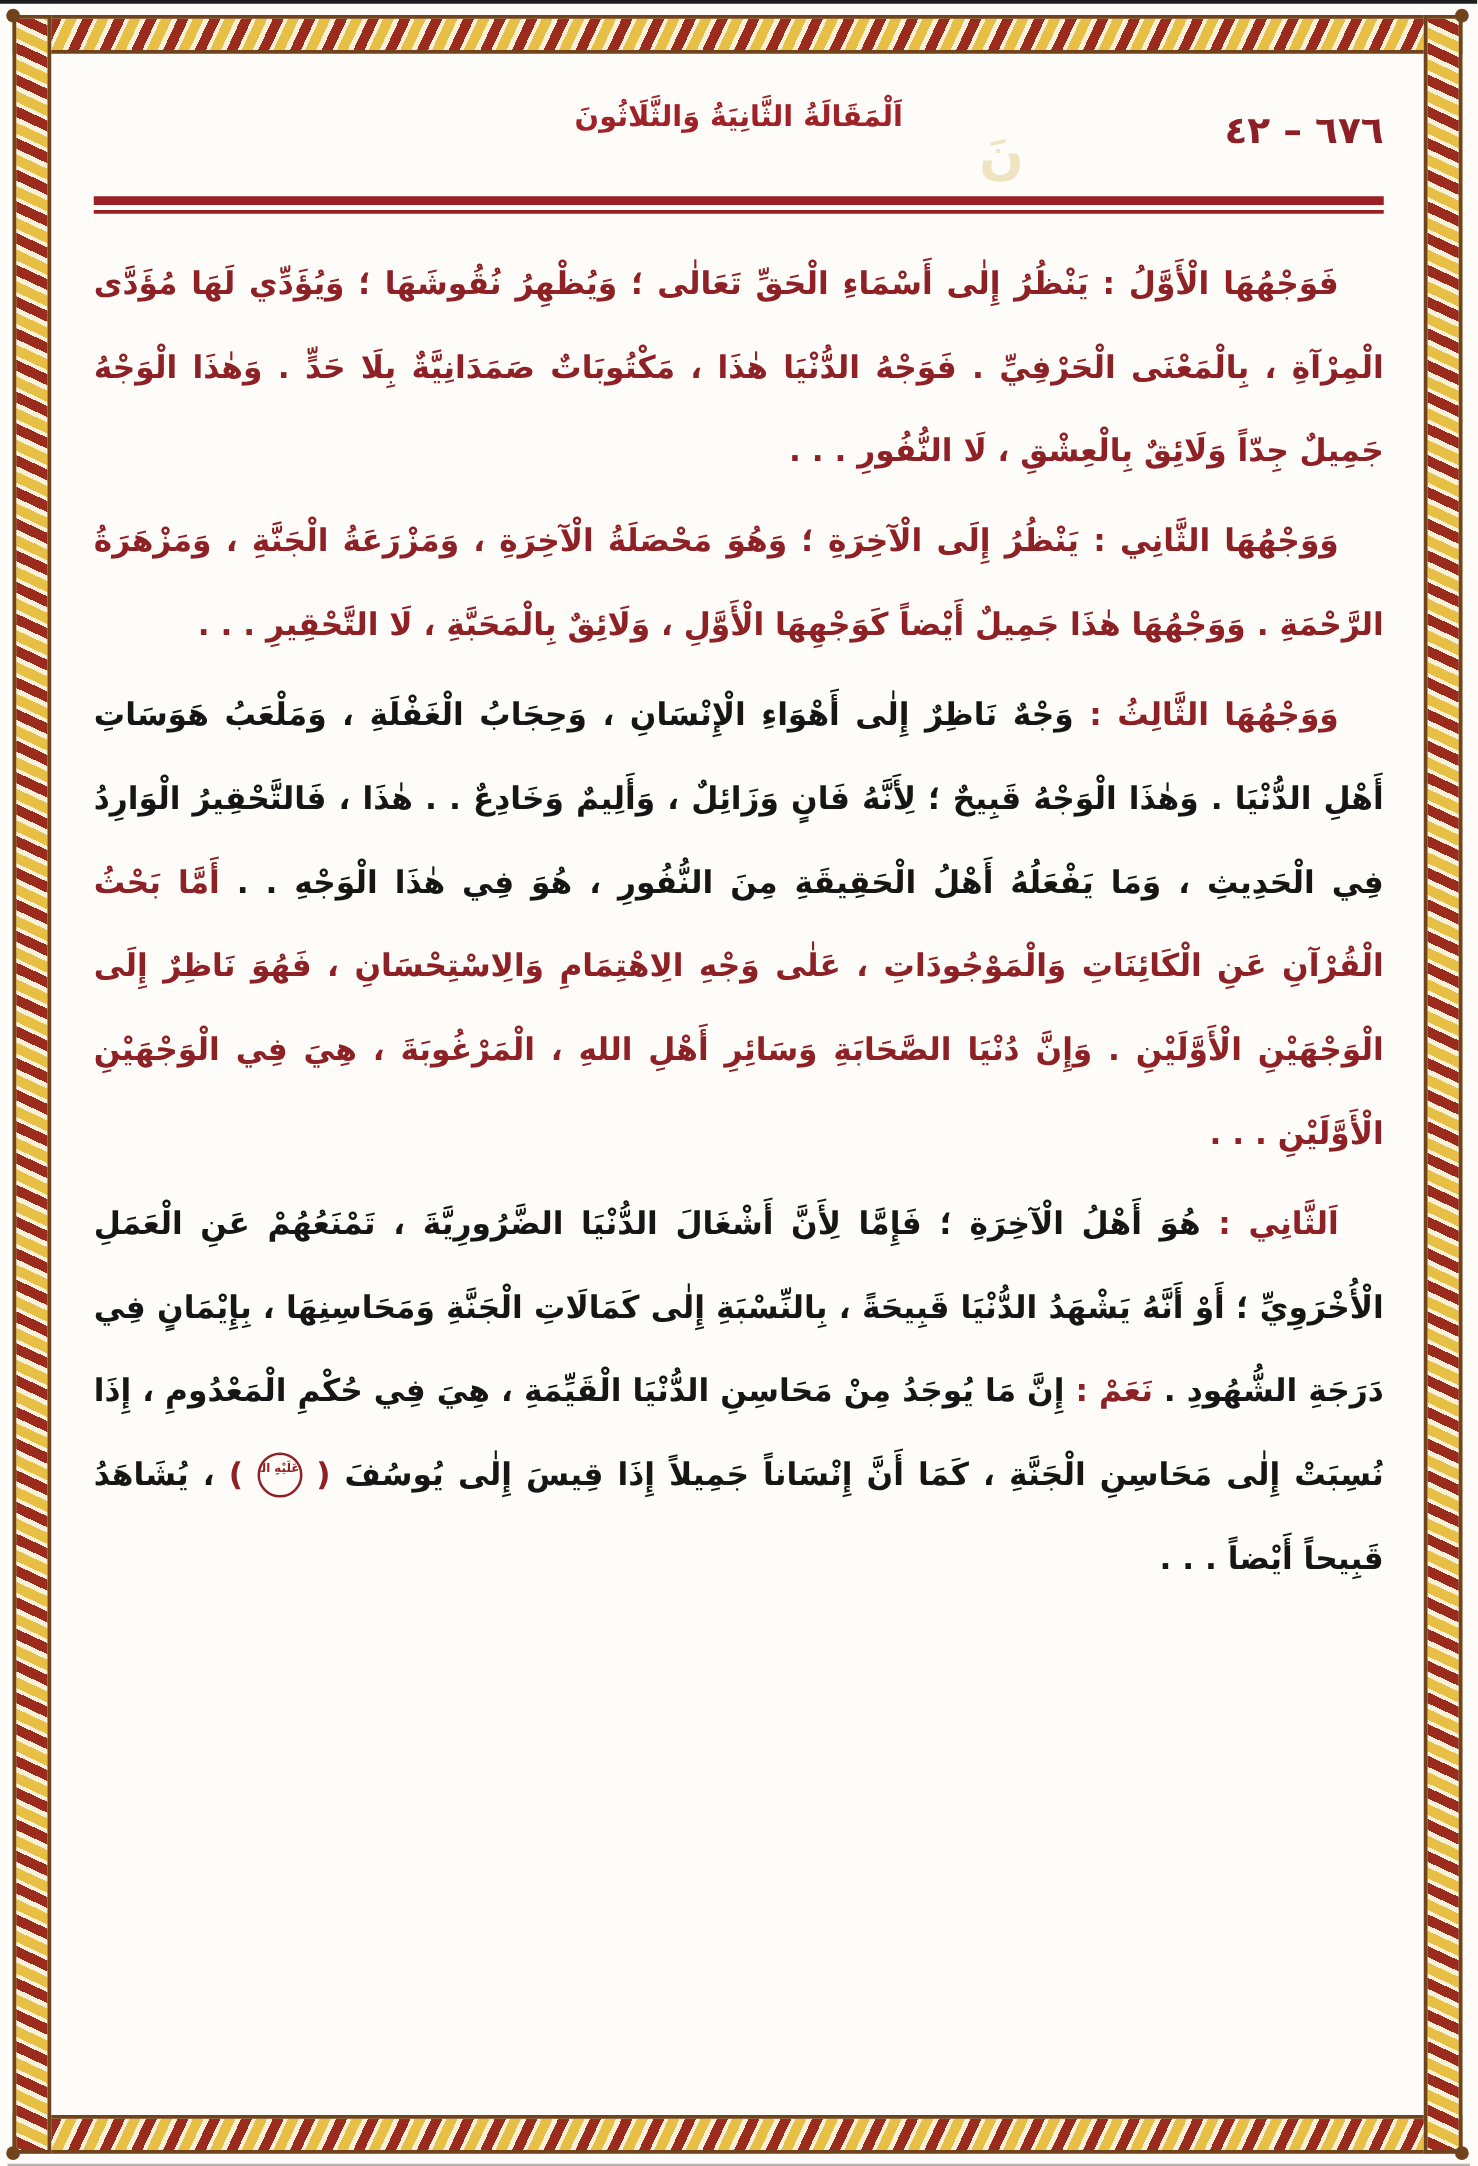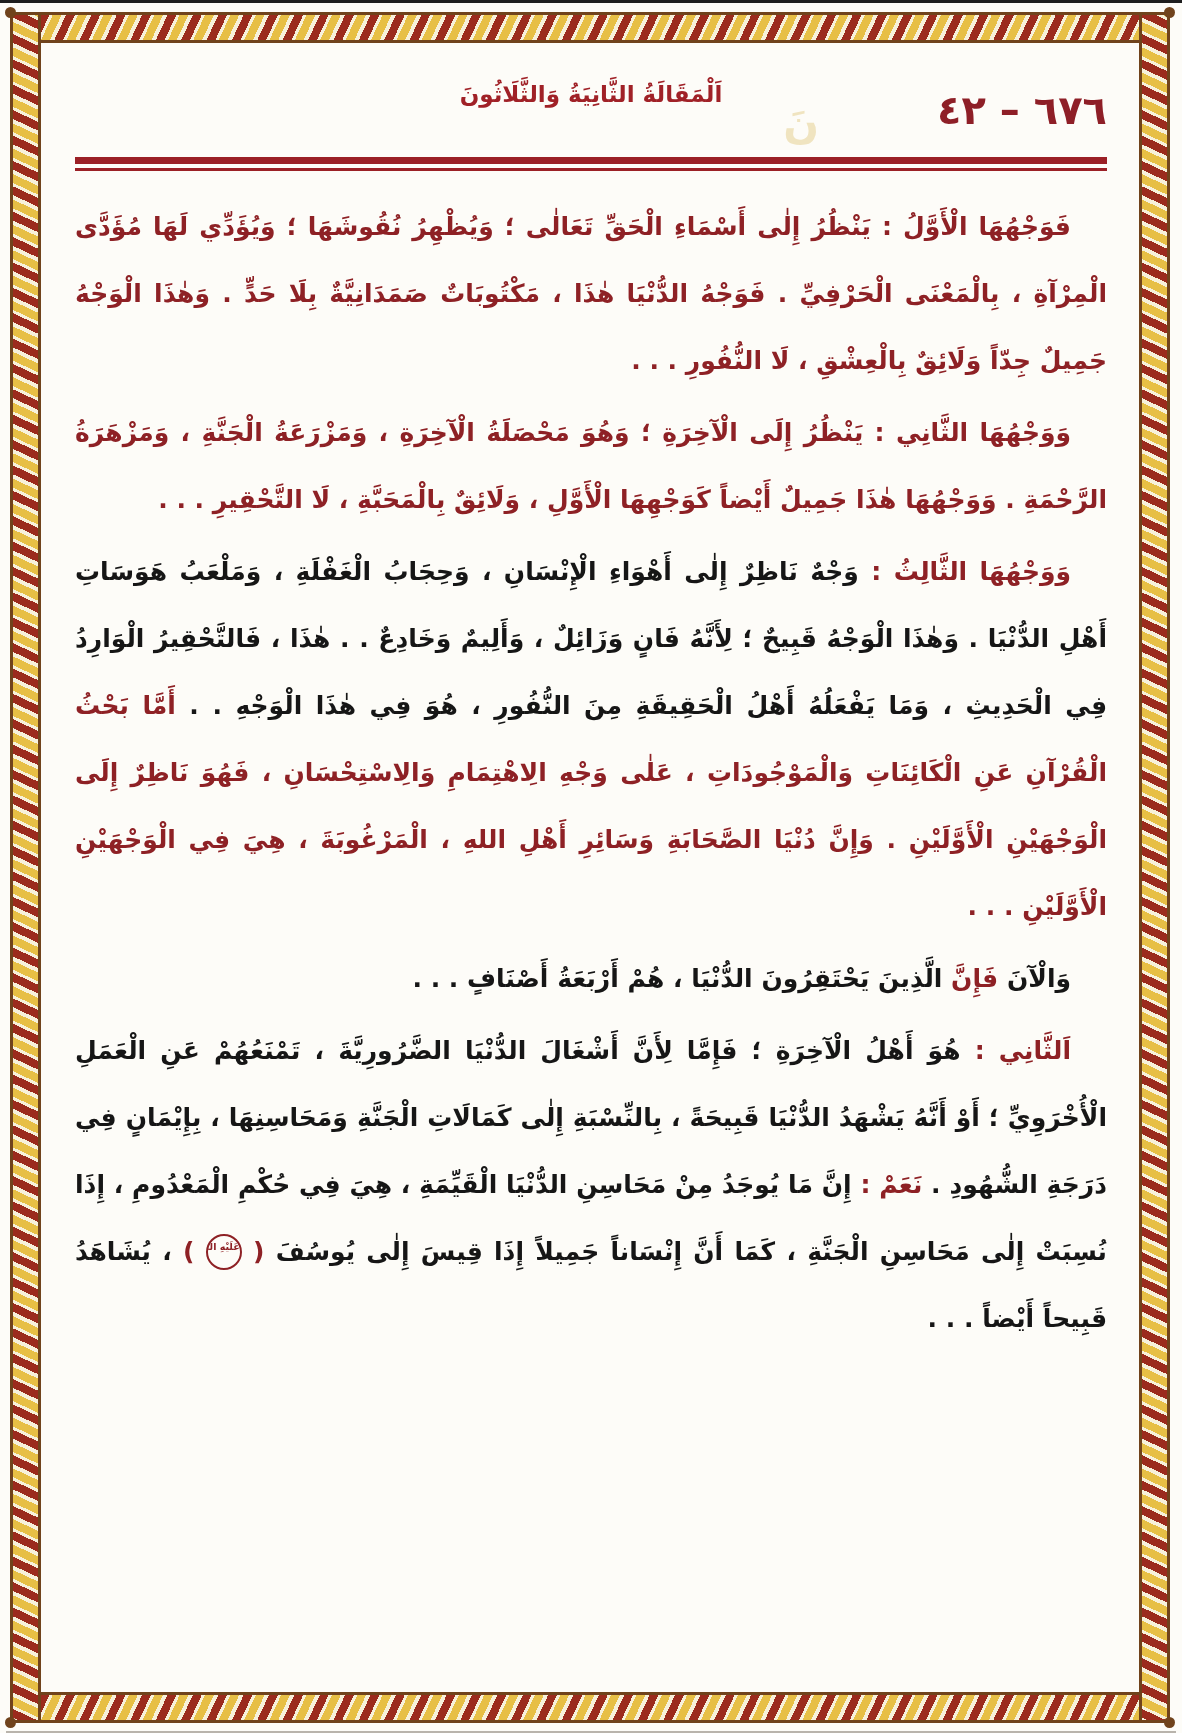--- a/index.html
+++ b/index.html
@@ -43,21 +43,21 @@
   .knob.br { bottom:-5px; right:-5px; }
 
   
   .content {
     position:absolute; top:43px; left:43px; right:43px; bottom:41px;
     padding:24px 32px 0 32px; direction:rtl; overflow:hidden;
   }
   .header { position:relative; height:62px; margin-top:14px; }
   .page-number {
     position:absolute; right:0; top:6px;
-    color:#8e1f27; font-size:40px; font-weight:bold; letter-spacing:1px;
+    color:#8e1f27; font-size:30px; font-weight:bold; letter-spacing:1px;
   }
   .page-title {
     position:absolute; left:0; right:0; text-align:center;
     color:#a02127; font-size:23px; font-weight:bold;
   }
   .ghost-letter {
     position:absolute; right:288px; top:18px;
     color:#e6d194; opacity:.55; font-size:42px; font-weight:bold;
   }
   .rules { margin-top:14px; }
@@ -108,17 +108,16 @@
       <span class="page-number">٦٧٦ – ٤٢</span>
     </div>
     <div class="rules">
       <div class="rule-thick"></div>
       <div class="rule-thin"></div>
     </div>
     <div class="body-text">
         <p><span class="red">فَوَجْهُهَا الْأَوَّلُ : يَنْظُرُ إِلٰى أَسْمَاءِ الْحَقِّ تَعَالٰى ؛ وَيُظْهِرُ نُقُوشَهَا ؛ وَيُؤَدِّي لَهَا مُؤَدَّى الْمِرْآةِ ، بِالْمَعْنَى الْحَرْفِيِّ . فَوَجْهُ الدُّنْيَا هٰذَا ، مَكْتُوبَاتٌ صَمَدَانِيَّةٌ بِلَا حَدٍّ . وَهٰذَا الْوَجْهُ جَمِيلٌ جِدّاً وَلَائِقٌ بِالْعِشْقِ ، لَا النُّفُورِ . . .</span></p>
         <p><span class="red">وَوَجْهُهَا الثَّانِي : يَنْظُرُ إِلَى الْآخِرَةِ ؛ وَهُوَ مَحْصَلَةُ الْآخِرَةِ ، وَمَزْرَعَةُ الْجَنَّةِ ، وَمَزْهَرَةُ الرَّحْمَةِ . وَوَجْهُهَا هٰذَا جَمِيلٌ أَيْضاً كَوَجْهِهَا الْأَوَّلِ ، وَلَائِقٌ بِالْمَحَبَّةِ ، لَا التَّحْقِيرِ . . .</span></p>
         <p><span class="red">وَوَجْهُهَا الثَّالِثُ : </span><span class="black">وَجْهٌ نَاظِرٌ إِلٰى أَهْوَاءِ الْإِنْسَانِ ، وَحِجَابُ الْغَفْلَةِ ، وَمَلْعَبُ هَوَسَاتِ أَهْلِ الدُّنْيَا . وَهٰذَا الْوَجْهُ قَبِيحٌ ؛ لِأَنَّهُ فَانٍ وَزَائِلٌ ، وَأَلِيمٌ وَخَادِعٌ . . هٰذَا ، فَالتَّحْقِيرُ الْوَارِدُ فِي الْحَدِيثِ ، وَمَا يَفْعَلُهُ أَهْلُ الْحَقِيقَةِ مِنَ النُّفُورِ ، هُوَ فِي هٰذَا الْوَجْهِ . . </span><span class="red">أَمَّا بَحْثُ الْقُرْآنِ عَنِ الْكَائِنَاتِ وَالْمَوْجُودَاتِ ، عَلٰى وَجْهِ الِاهْتِمَامِ وَالِاسْتِحْسَانِ ، فَهُوَ نَاظِرٌ إِلَى الْوَجْهَيْنِ الْأَوَّلَيْنِ . وَإِنَّ دُنْيَا الصَّحَابَةِ وَسَائِرِ أَهْلِ اللهِ ، الْمَرْغُوبَةَ ، هِيَ فِي الْوَجْهَيْنِ الْأَوَّلَيْنِ . . .</span></p>
-        <p><span class="black">وَالْآنَ </span><span class="red">فَإِنَّ </span><span class="black">الَّذِينَ يَحْتَقِرُونَ الدُّنْيَا ، هُمْ أَرْبَعَةُ أَصْنَافٍ . . .</span></p>
         <p><span class="red">اَلثَّانِي : </span><span class="black">هُوَ أَهْلُ الْآخِرَةِ ؛ فَإِمَّا لِأَنَّ أَشْغَالَ الدُّنْيَا الضَّرُورِيَّةَ ، تَمْنَعُهُمْ عَنِ الْعَمَلِ الْأُخْرَوِيِّ ؛ أَوْ أَنَّهُ يَشْهَدُ الدُّنْيَا قَبِيحَةً ، بِالنِّسْبَةِ إِلٰى كَمَالَاتِ الْجَنَّةِ وَمَحَاسِنِهَا ، بِإِيْمَانٍ فِي دَرَجَةِ الشُّهُودِ . </span><span class="red">نَعَمْ : </span><span class="black">إِنَّ مَا يُوجَدُ مِنْ مَحَاسِنِ الدُّنْيَا الْقَيِّمَةِ ، هِيَ فِي حُكْمِ الْمَعْدُومِ ، إِذَا نُسِبَتْ إِلٰى مَحَاسِنِ الْجَنَّةِ ، كَمَا أَنَّ إِنْسَاناً جَمِيلاً إِذَا قِيسَ إِلٰى يُوسُفَ </span><span class="seal">( <span class="seal-circle">عَلَيْهِ السَّلَام</span> )</span><span class="black"> ، يُشَاهَدُ قَبِيحاً أَيْضاً . . .</span></p>
       </div>
   </div>
 </div>
 
 </body></html>

